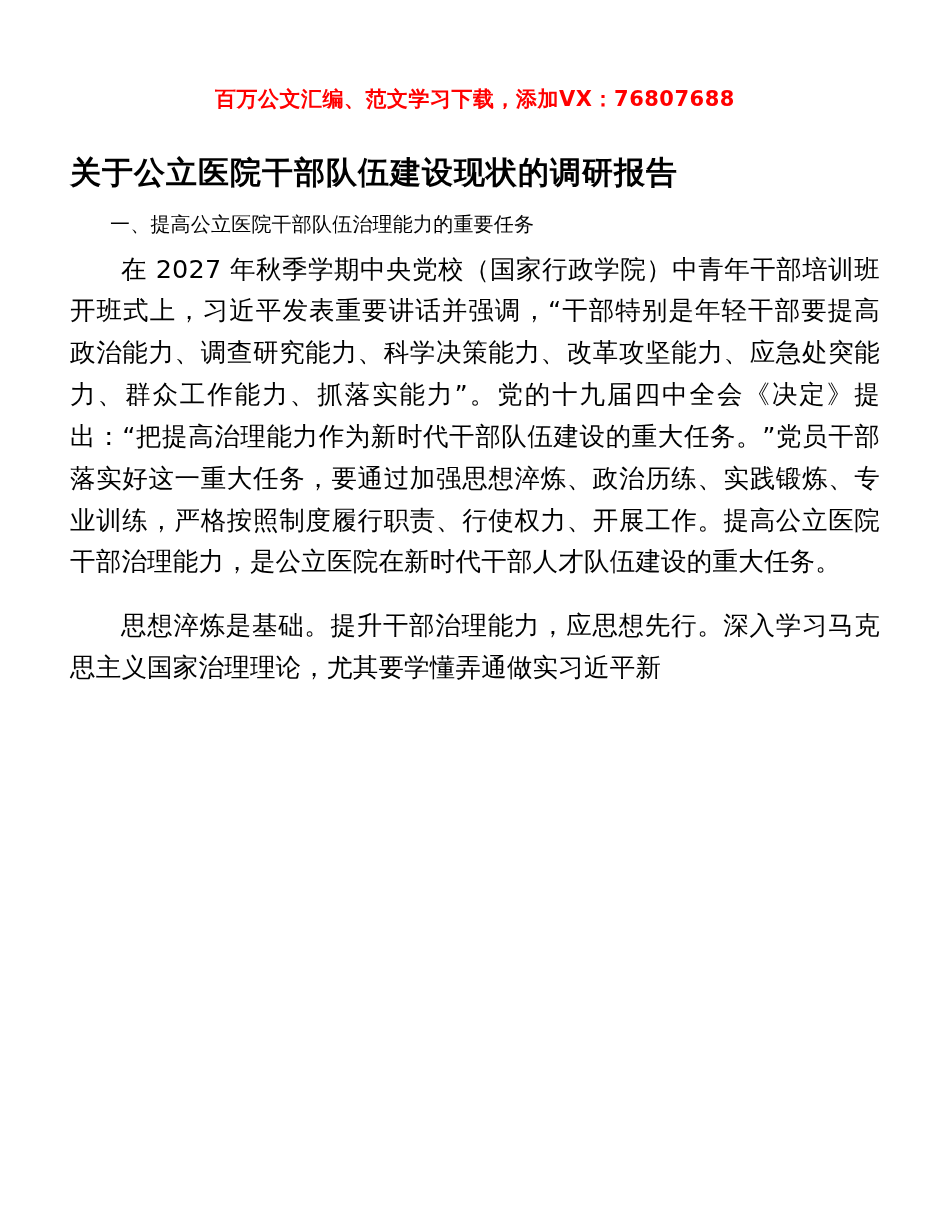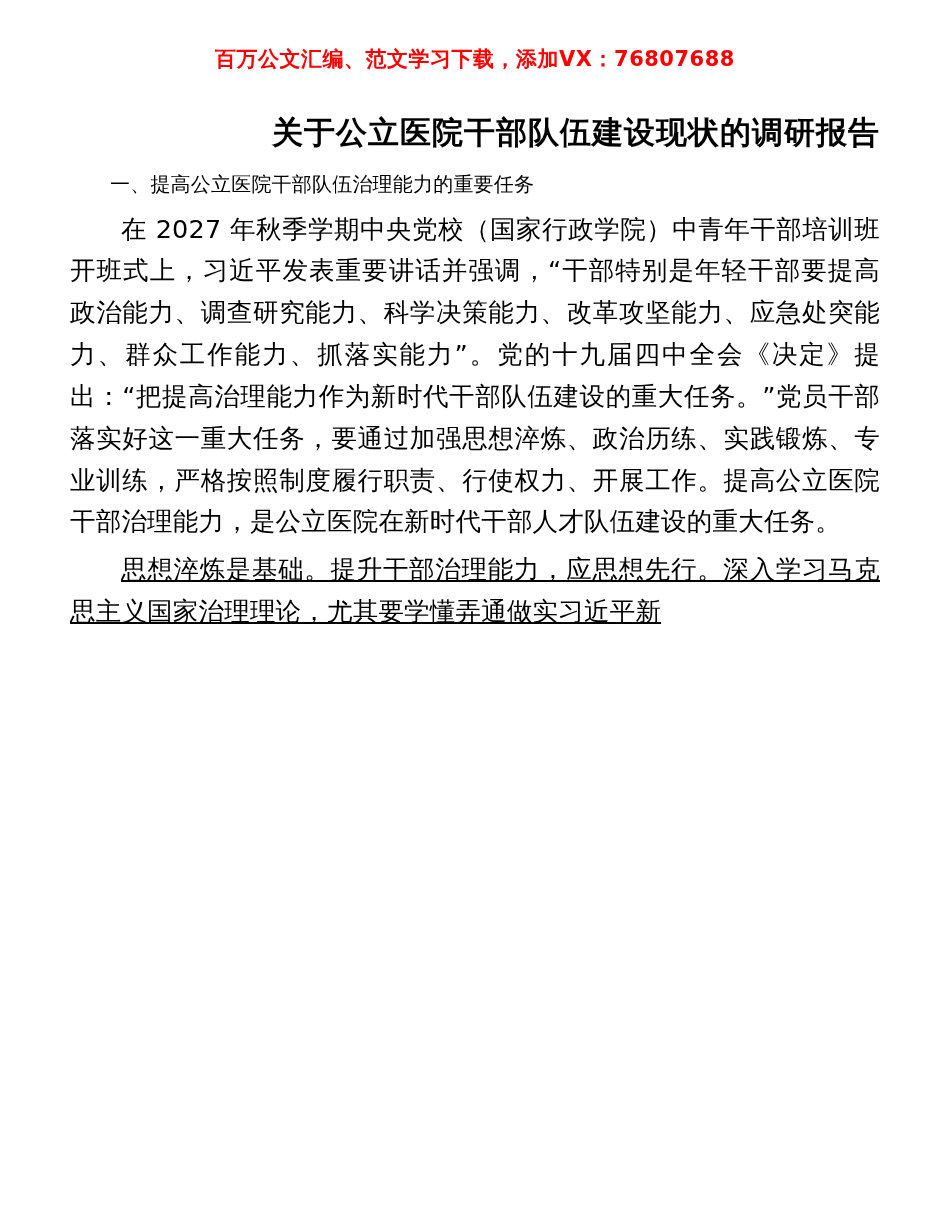--- a/index.html
+++ b/index.html
@@ -24,43 +24,43 @@
   }
   .ad-banner {
     text-align: center;
     color: #ff0000;
     font-size: 21px;
     font-weight: bold;
     letter-spacing: 0.5px;
     padding-top: 45px;
     padding-bottom: 6px;
     white-space: nowrap;
+    margin-top: 40px;
   }
   .doc-title {
-    text-align: right;
+    text-align: left;
     font-size: 31px;
     font-weight: bold;
     letter-spacing: 1px;
     margin-top: 33px;
     margin-bottom: 10px;
     line-height: 1.35;
   }
   .para {
     font-size: 25.5px;
     line-height: 1.64;
     text-align: justify;
     text-justify: inter-ideograph;
     margin: 0;
     padding: 0;
     letter-spacing: 0.2px;
     text-indent: 2em;
   }
   .para + .para {
-    margin-top: 6px;
-    text-decoration: underline;
+    margin-top: 22px;
   }
   .heading {
     font-size: 20px;
     line-height: 1.64;
     margin: 14px 0 8px 0;
     text-indent: 2em;
     letter-spacing: 0.2px;
   }
   .body-block {
     margin-top: 14px;

